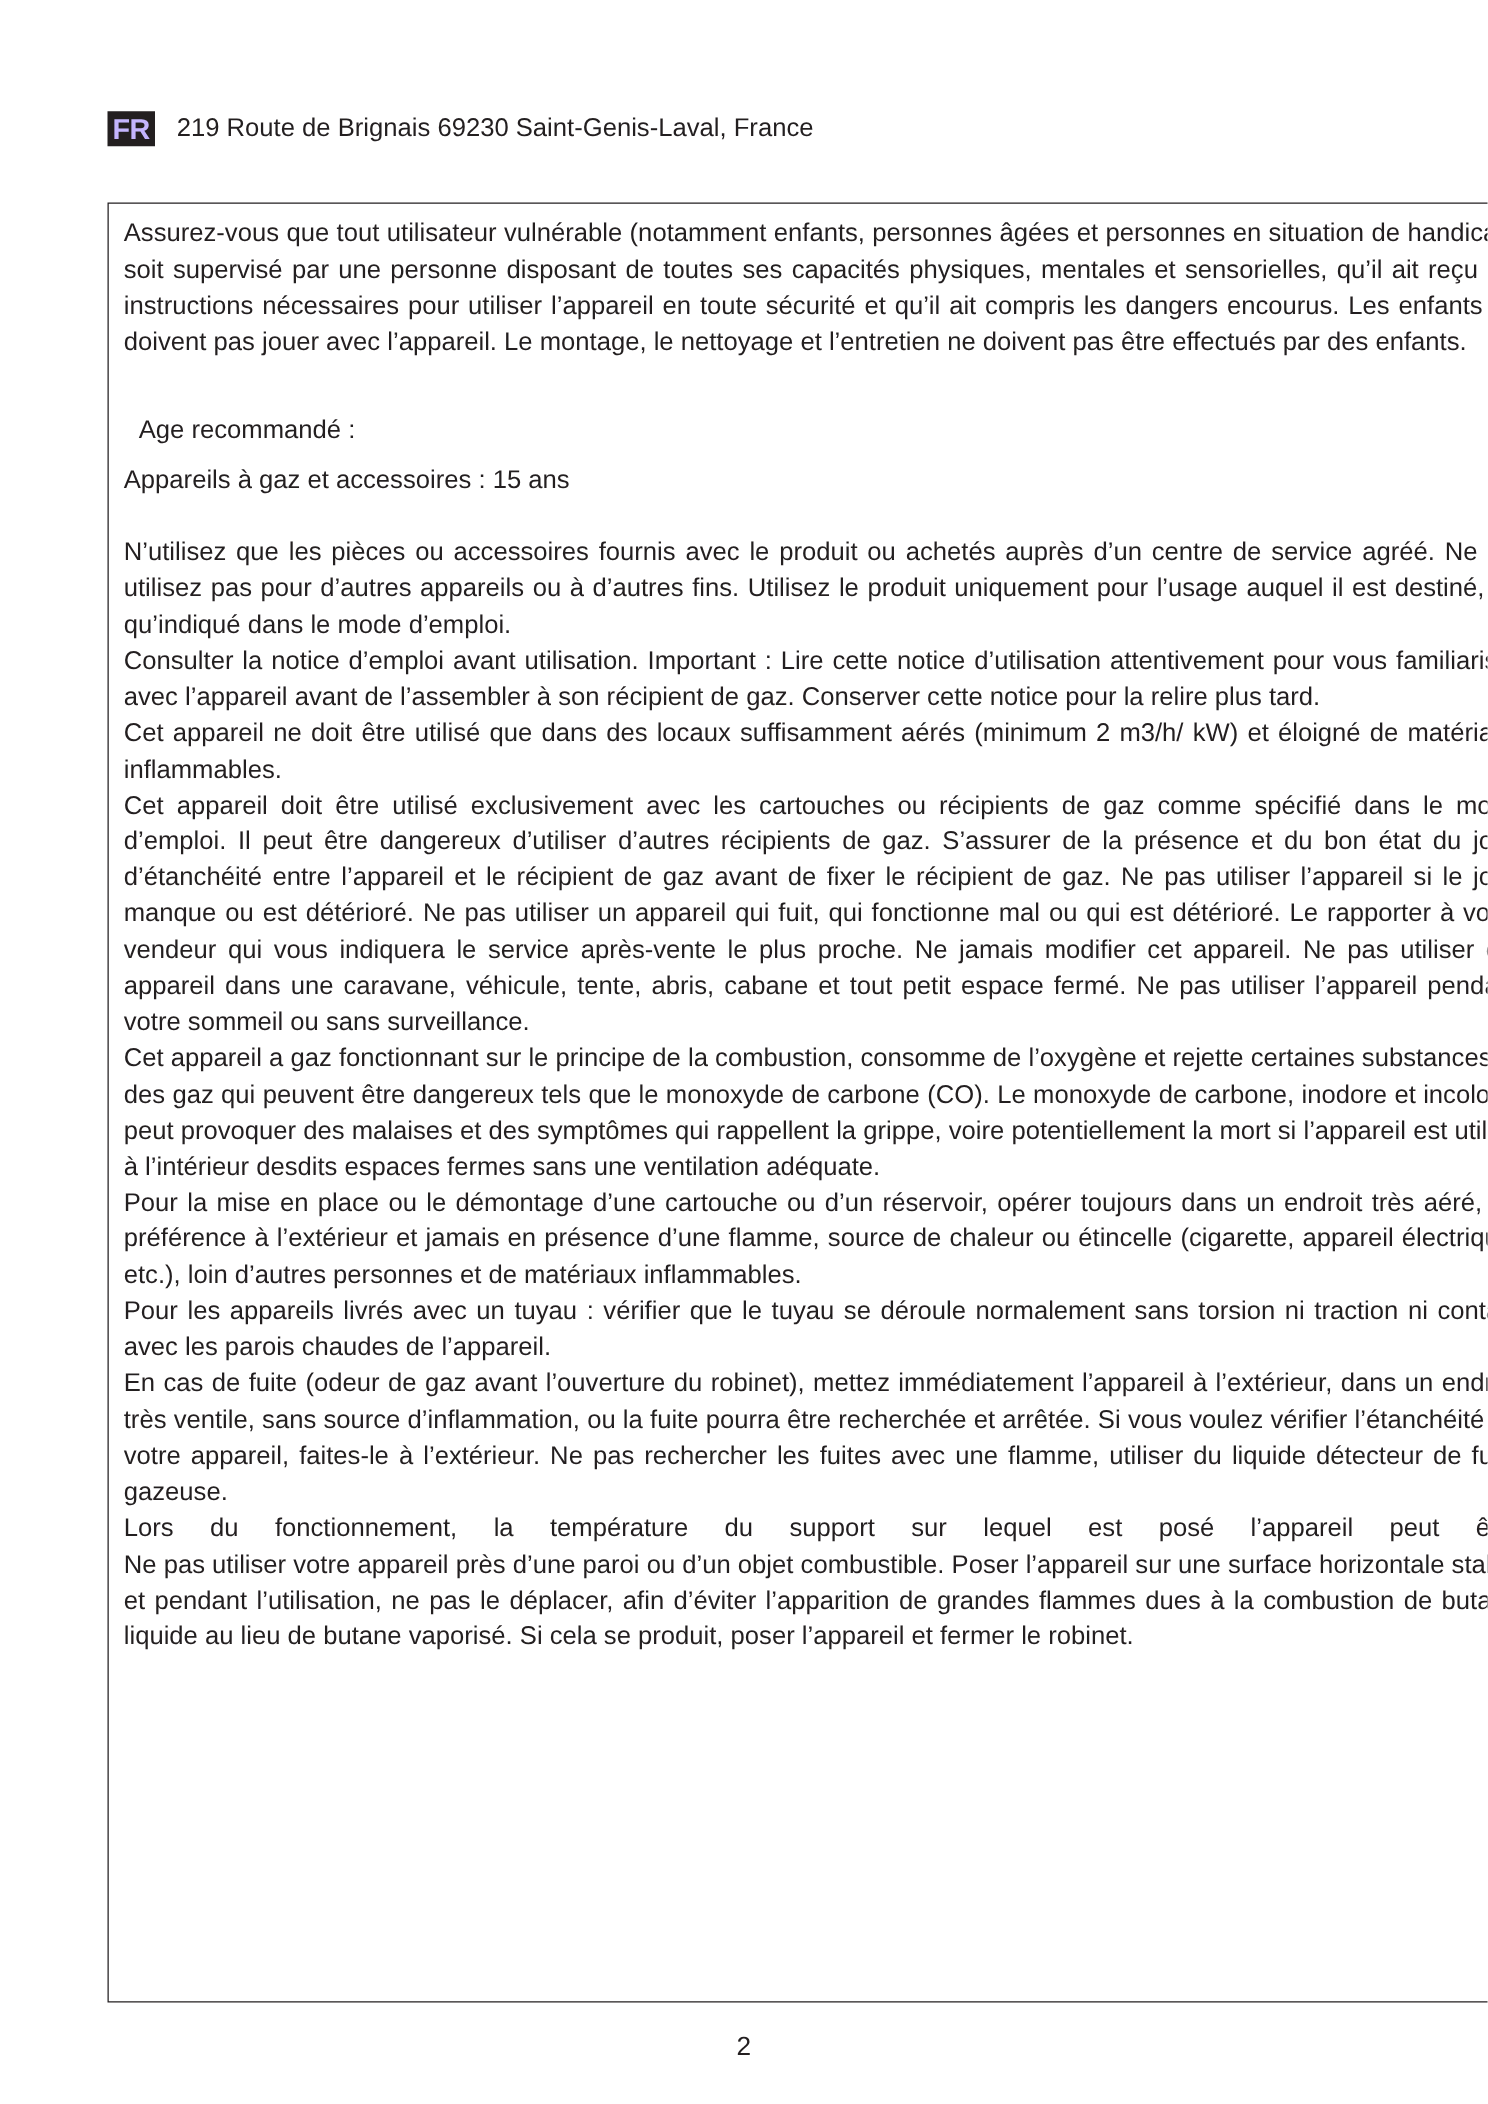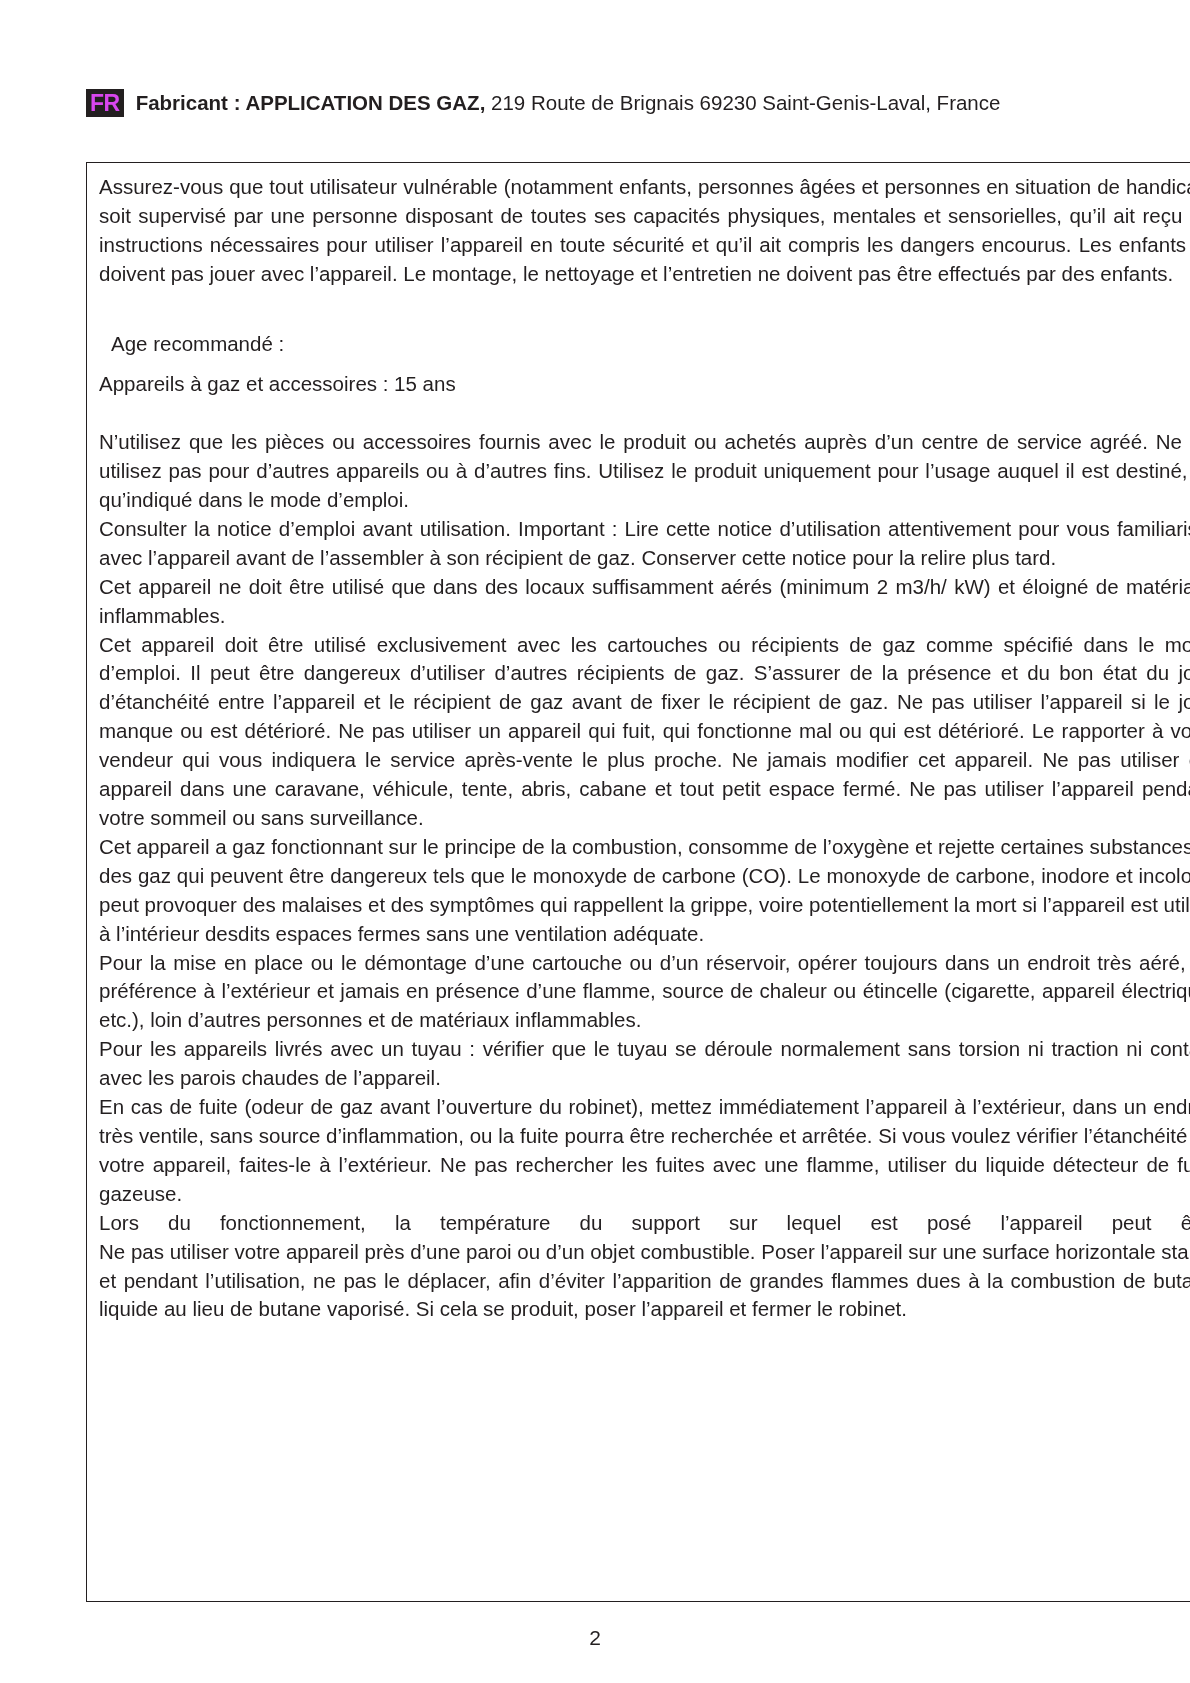--- a/index.html
+++ b/index.html
@@ -1,33 +1,32 @@
 <!DOCTYPE html>
 <html><head>
 <meta charset="utf-8">
 <style>
   html, body { margin: 0; padding: 0; background: #ffffff; }
   body { width: 1190px; height: 1683px; position: relative; font-family: "Liberation Sans", sans-serif; color: #231f20; }
   .header { position: absolute; left: 86px; top: 88px; height: 30px; display: flex; align-items: center; font-size: 20.5px; white-space: nowrap; }
-  .badge { background: #231f20; color: #d946ef; font-weight: bold; font-size: 23px; padding: 0 4px; height: 28px; line-height: 28px; margin-right: 12px; letter-spacing: -0.5px; }
+  .badge { background: #231f20; color: #c4b5fd; font-weight: bold; font-size: 23px; padding: 0 4px; height: 28px; line-height: 28px; margin-right: 12px; letter-spacing: -0.5px; }
   .hdr-bold { font-weight: bold; }
   .box { position: absolute; left: 86px; top: 162px; width: 1143px; height: 1440px; border: 1.3px solid #231f20; box-sizing: border-box; padding: 10px 12px 0 12px; }
   .para { font-size: 20.5px; line-height: 28.9px; text-align: justify; margin: 0; }
   .gap { height: 28.9px; }
   .age-title { font-size: 20.5px; line-height: 28.9px; margin: 12px; }
   .age-row { display: flex; font-size: 20.5px; line-height: 28.9px; flex-direction: column; }
   .age-row .c1 { width: 478px; }
   .page-num { position: absolute; top: 1626px; left: 0; width: 1190px; text-align: center; font-size: 21px; }
 </style>
 </head>
 <body>
 
 <div class="header">
   <span class="badge">FR</span>
-  <span class="hdr-bold">Fabricant : APPLICATION DES GAZ,</span>
   <span style="white-space:pre"> 219 Route de Brignais 69230 Saint-Genis-Laval, France</span>
 </div>
 
 <div class="box">
   <p class="para">Assurez-vous que tout utilisateur vulnérable (notamment enfants, personnes âgées et personnes en situation de handicap) soit supervisé par une personne disposant de toutes ses capacités physiques, mentales et sensorielles, qu’il ait reçu les instructions nécessaires pour utiliser l’appareil en toute sécurité et qu’il ait compris les dangers encourus. Les enfants ne doivent pas jouer avec l’appareil. Le montage, le nettoyage et l’entretien ne doivent pas être effectués par des enfants.</p>
   <div class="gap"></div>
   <p class="age-title">Age recommandé :</p>
   <div class="age-row">
     <span class="c1">Appareils à gaz et accessoires : 15 ans</span>
   </div>

